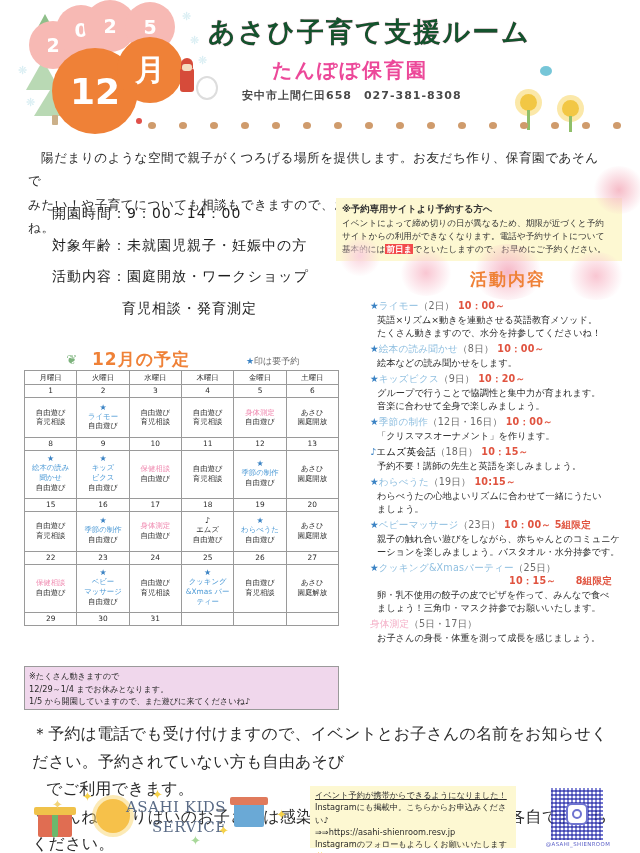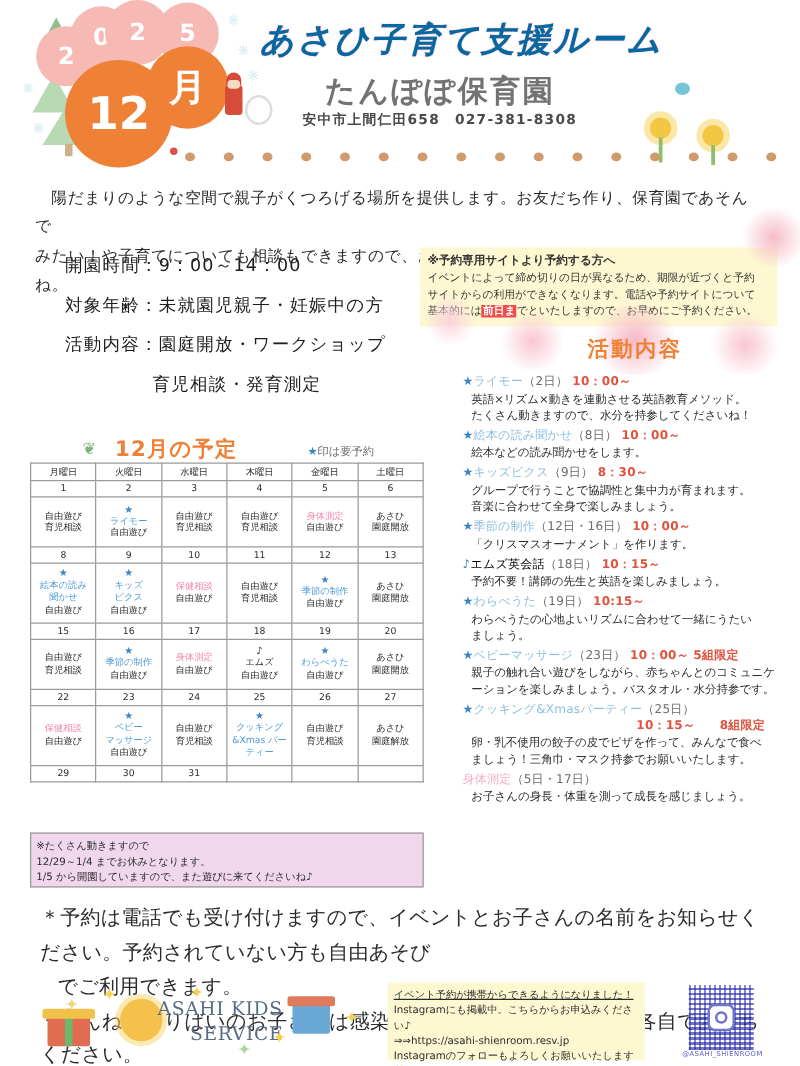--- a/index.html
+++ b/index.html
@@ -43,28 +43,27 @@
     border-left: 17px solid transparent;
     border-right: 17px solid transparent;
     border-bottom: 30px solid #b9d9b4;
   }
   .snow {
     position: absolute; color: #d9eef3; font-size: 11px;
   }
   .title-main {
     position: absolute; left: 208px; top: 14px;
     font-size: 27px; letter-spacing: 2px;
-    color: #0369a1; font-weight: bold;
+    color: #14532d; font-weight: bold;
     text-shadow: 0 0 1px #e87fae;
-    font-style: italic;
   }
   .title-sub {
-    position: absolute; left: 260px; top: 57px;
-    font-size: 24px; letter-spacing: 2px;
-    color: #737373; font-weight: bold;
+    position: absolute; left: 272px; top: 57px;
+    font-size: 20px; letter-spacing: 2px;
+    color: #ec4899; font-weight: bold;
   }
   .title-addr {
     position: absolute; left: 242px; top: 88px;
     font-size: 11px; letter-spacing: 1px;
     color: #4a4a4a; font-weight: bold;
   }
   .flower {
     position: absolute; width: 17px; height: 17px;
     border-radius: 50%; background: #f2c744;
     box-shadow: 0 0 0 5px rgba(247,214,98,.55);
@@ -513,21 +512,21 @@
       <div class="act">
         <div class="act-title"><span class="mark">★</span><span class="nm-blue">ライモー</span><span style="color: rgb(107, 107, 107);">（2日）</span><span class="tm"> 10：00～</span></div>
         <div class="act-desc">英語×リズム×動きを連動させる英語教育メソッド。</div>
         <div class="act-desc">たくさん動きますので、水分を持参してくださいね！</div>
       </div>
       <div class="act">
         <div class="act-title"><span class="mark">★</span><span class="nm-blue">絵本の読み聞かせ</span><span style="color: rgb(107, 107, 107);">（8日）</span><span class="tm"> 10：00～</span></div>
         <div class="act-desc">絵本などの読み聞かせをします。</div>
       </div>
       <div class="act">
-        <div class="act-title"><span class="mark">★</span><span class="nm-blue">キッズビクス</span><span style="color: rgb(107, 107, 107);">（9日）</span><span class="tm"> 8：30～</span></div>
+        <div class="act-title"><span class="mark">★</span><span class="nm-blue">キッズビクス</span><span style="color: rgb(107, 107, 107);">（9日）</span><span class="tm"> 10：20～</span></div>
         <div class="act-desc">グループで行うことで協調性と集中力が育まれます。</div>
         <div class="act-desc">音楽に合わせて全身で楽しみましょう。</div>
       </div>
       <div class="act">
         <div class="act-title"><span class="mark">★</span><span class="nm-blue">季節の制作</span><span style="color: rgb(107, 107, 107);">（12日・16日）</span><span class="tm"> 10：00～</span></div>
         <div class="act-desc">「クリスマスオーナメント」を作ります。</div>
       </div>
       <div class="act">
         <div class="act-title"><span class="mark">♪</span><span class="">エムズ英会話</span><span style="color: rgb(107, 107, 107);">（18日）</span><span class="tm"> 10：15～</span></div>
         <div class="act-desc">予約不要！講師の先生と英語を楽しみましょう。</div>

